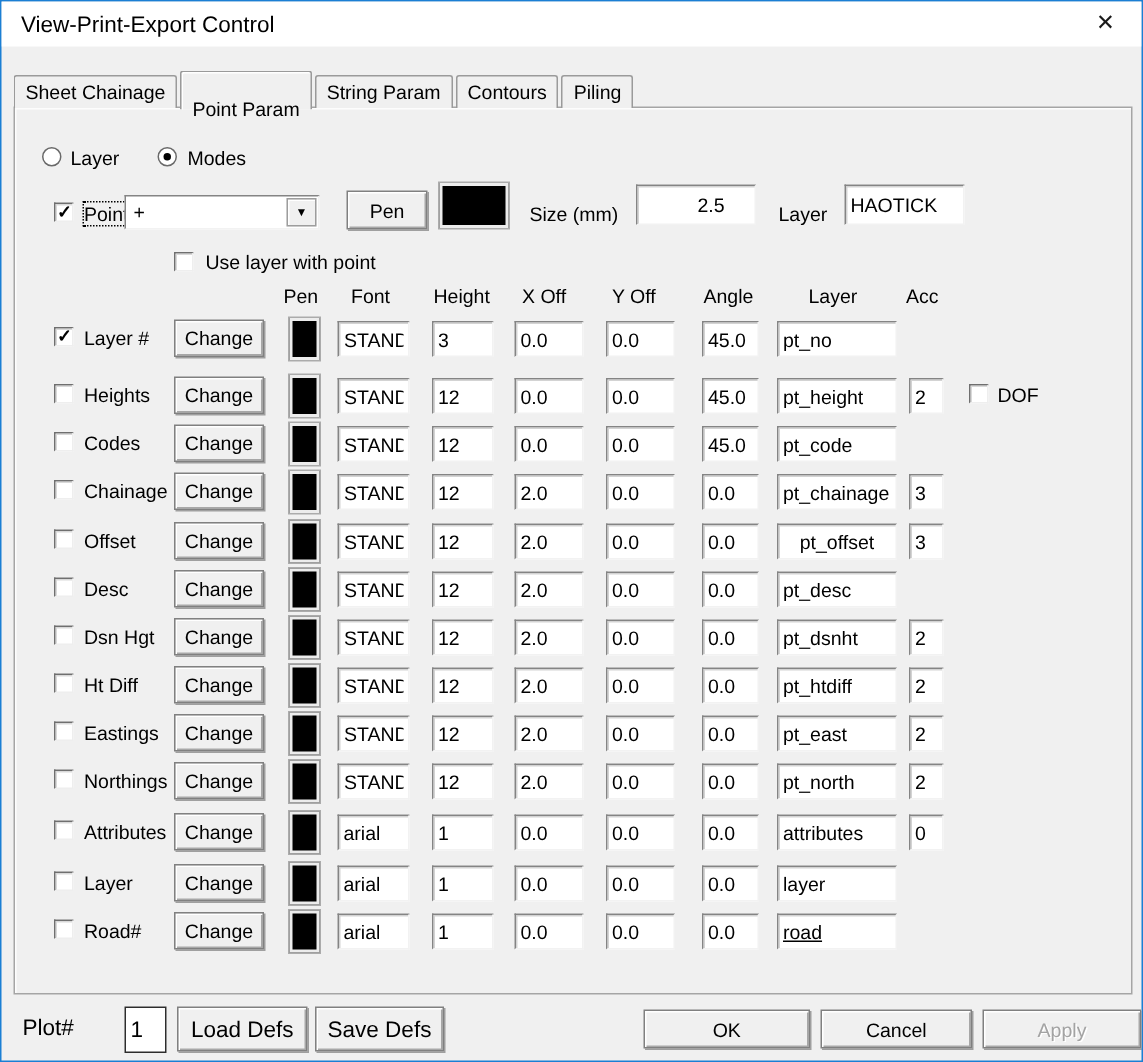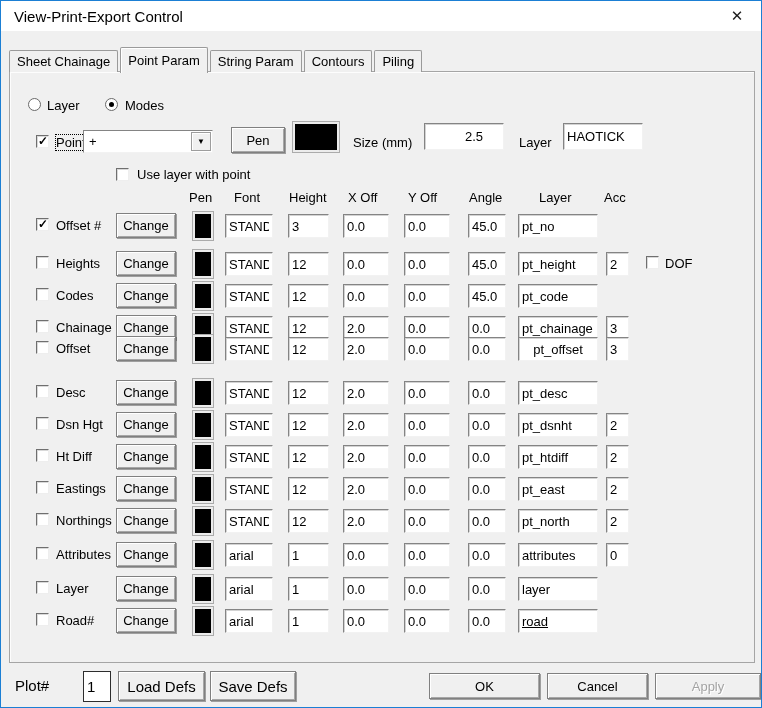--- a/index.html
+++ b/index.html
@@ -11,21 +11,21 @@
   .titlebar{position:absolute;left:0;top:0;right:0;height:30px;background:#ffffff;}
   .title-text{position:absolute;left:13px;top:7px;font-size:15px;}
   .close-btn{position:absolute;right:12px;top:5px;width:24px;height:20px;text-align:center;
     font-size:15px;line-height:20px;color:#1a1a1a;cursor:default;}
   .tabs{position:absolute;left:8px;top:45px;height:26px;display:flex;align-items:flex-end;z-index:3;}
   .tab{
     height:22px;box-sizing:border-box;padding:3px 7px 0 7px;margin-right:2px;
     font-size:13px;background:#f0f0f0;border:1px solid #9a9a9a;border-bottom:none;
     border-radius:2px 2px 0 0;white-space:nowrap;
   }
-  .tab.active{height:26px;padding-top:5px;margin-bottom:-1px;z-index:4;position:relative;
+  .tab.active{height:26px;padding-top:17px;margin-bottom:-1px;z-index:4;position:relative;
     box-shadow:inset 1px 1px 0 #ffffff;margin-top:34px;}
   .page{
     position:absolute;left:8px;top:70px;width:746px;height:592px;box-sizing:border-box;
     border:1px solid #a5a5a5;box-shadow:inset 1px 1px 0 #fdfdfd;background:#f0f0f0;z-index:1;
   }
   .abs{position:absolute;z-index:2;}
   .lbl{font-size:13px;line-height:15px;white-space:nowrap;}
   .lbl-lg{font-size:15px;line-height:17px;white-space:nowrap;}
 
   
@@ -123,21 +123,21 @@
   <span class="hdr" style="left:288px;">Height</span>
   <span class="hdr" style="left:347px;">X Off</span>
   <span class="hdr" style="left:407px;">Y Off</span>
   <span class="hdr" style="left:468px;">Angle</span>
   <span class="hdr" style="left:538px;">Layer</span>
   <span class="hdr" style="left:603px;">Acc</span>
 
   <div class="rows" id="rows">
       <div class="row" style="top: 211px;">
         <span class="checkbox checked"></span>
-        <span class="rowlabel">Offset #</span>
+        <span class="rowlabel">Layer #</span>
         <button class="btn3d change">Change</button>
         <span class="pen-swatch" style="background: rgb(0, 0, 0);"></span>
         <input class="field" value="STAND" style="left: 224px; width: 48px;">
         <input class="field" value="3" style="left: 287px; width: 41px;">
         <input class="field" value="0.0" style="left: 342px; width: 46px;">
         <input class="field" value="0.0" style="left: 403px; width: 46px;">
         <input class="field" value="45.0" style="left: 467px; width: 38px;">
         <input class="field" value="pt_no" style="left: 517px; width: 80px;">
       </div>
       <div class="row" style="top: 249px;">
@@ -173,21 +173,21 @@
         <button class="btn3d change">Change</button>
         <span class="pen-swatch" style="background: rgb(0, 0, 0);"></span>
         <input class="field" value="STAND" style="left: 224px; width: 48px;">
         <input class="field" value="12" style="left: 287px; width: 41px;">
         <input class="field" value="2.0" style="left: 342px; width: 46px;">
         <input class="field" value="0.0" style="left: 403px; width: 46px;">
         <input class="field" value="0.0" style="left: 467px; width: 38px;">
         <input class="field" value="pt_chainage" style="left: 517px; width: 80px;">
         <input class="field" value="3" style="left: 605px; width: 23px;">
       </div>
-      <div class="row" style="top: 334px;">
+      <div class="row" style="top: 346px;">
         <span class="checkbox"></span>
         <span class="rowlabel">Offset</span>
         <button class="btn3d change">Change</button>
         <span class="pen-swatch" style="background: rgb(0, 0, 0);"></span>
         <input class="field" value="STAND" style="left: 224px; width: 48px;">
         <input class="field" value="12" style="left: 287px; width: 41px;">
         <input class="field" value="2.0" style="left: 342px; width: 46px;">
         <input class="field" value="0.0" style="left: 403px; width: 46px;">
         <input class="field" value="0.0" style="left: 467px; width: 38px;">
         <input class="field" value="pt_offset" style="left: 517px; width: 80px; text-align: center;">

